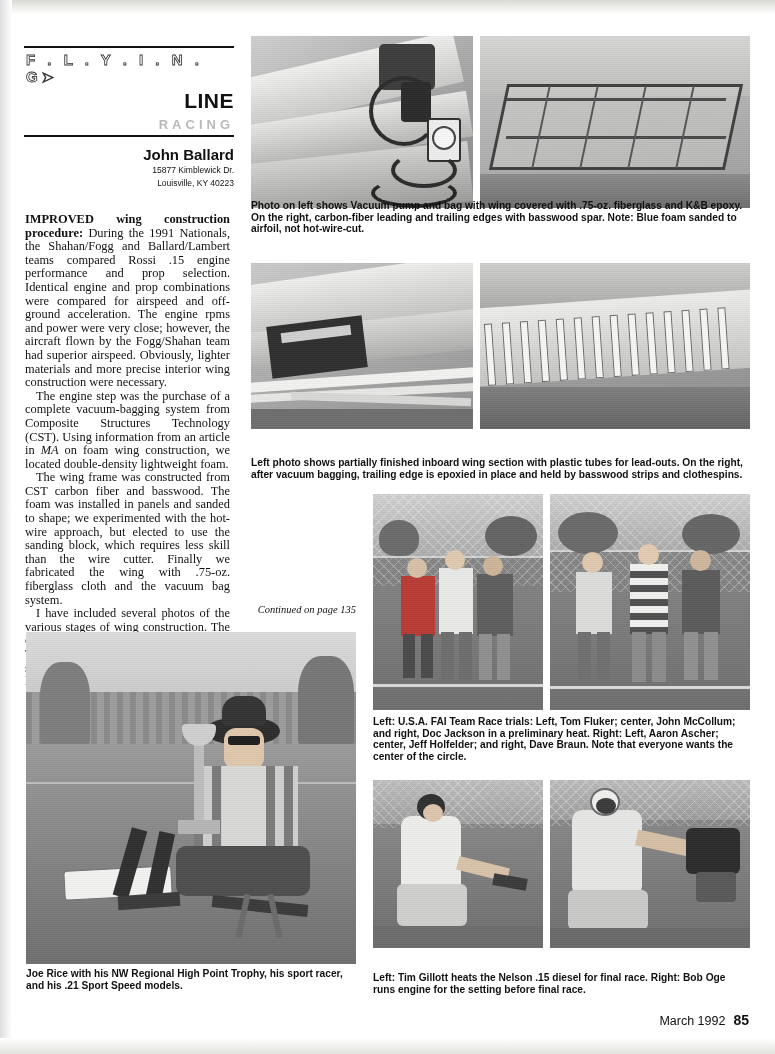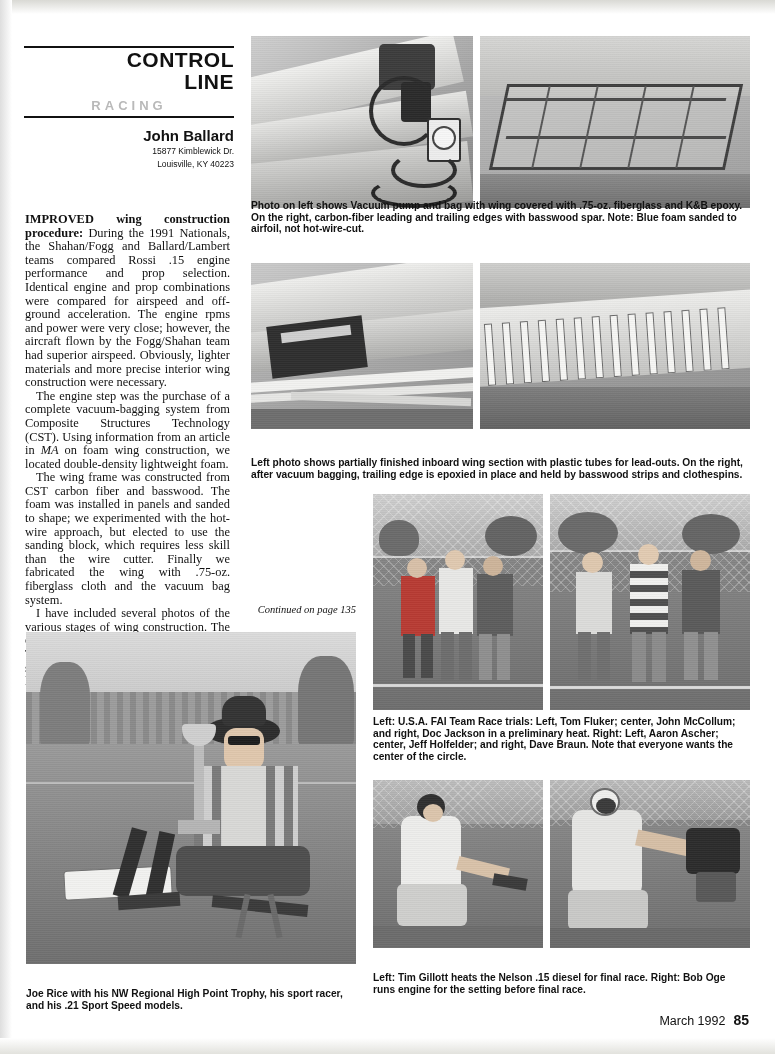--- a/index.html
+++ b/index.html
@@ -38,21 +38,21 @@
   }
   .flying-word .arrow { letter-spacing:0; font-size:14px; }
   .control-line {
     font-family:"Liberation Sans", sans-serif;
     font-weight:bold; font-size:21px; line-height:20px;
     text-align:right; letter-spacing:0.5px; margin-top:2px;
   }
   .racing-word {
     font-family:"Liberation Sans", sans-serif;
     font-weight:bold; font-size:13px; letter-spacing:4px;
-    color:#b9b9b9; text-align:center; margin-top:6px; margin-bottom:3px;
+    color:#b9b9b9; text-align:right; margin-top:6px; margin-bottom:3px;
   }
   .author {
     font-family:"Liberation Sans", sans-serif;
     font-weight:bold; font-size:15px; text-align:right; margin-top:9px;
   }
   .addr {
     font-family:"Liberation Sans", sans-serif;
     font-size:8.5px; text-align:right; line-height:11px; margin-top:2px;
   }
 
@@ -107,21 +107,23 @@
 </head>
 <body>
 
 <div class="page">
   <div class="scan-edge-top"></div>
   <div class="scan-edge-left"></div>
   <div class="scan-edge-bottom"></div>
 
   <div class="masthead">
     <div class="rule"></div>
-    <div class="control-line">CONTROL</div>
+    <div class="flying-word">
+      <span>F . L . Y . I . N . G</span><span class="arrow">➤</span>
+    </div>
     <div class="control-line">LINE</div>
     <div class="racing-word">RACING</div>
     <div class="rule"></div>
     <div class="author">John Ballard</div>
     <div class="addr">15877 Kimblewick Dr.</div>
     <div class="addr">Louisville, KY 40223</div>
   </div>
 
   <div class="bodycol">
     <p class="first"><b>IMPROVED wing construction procedure:</b><span> During the 1991 Nationals, the Shahan/Fogg and Ballard/Lambert teams compared Rossi .15 engine performance and prop selection. Identical engine and prop combinations were compared for airspeed and off-ground acceleration. The engine rpms and power were very close; however, the aircraft flown by the Fogg/Shahan team had superior airspeed. Obviously, lighter materials and more precise interior wing construction were necessary.</span></p>
@@ -301,21 +303,21 @@
       <div style="position:absolute;left:126px;top:200px;width:16px;height:70px;background:#2f2f2f;transform:rotate(12deg);"></div>
       <div style="position:absolute;left:92px;top:262px;width:62px;height:14px;background:#3a3a3a;transform:rotate(-4deg);"></div>
       <div style="position:absolute;left:186px;top:268px;width:96px;height:12px;background:#3a3a3a;transform:rotate(6deg);"></div>
 
       <div style="position:absolute;left:214px;top:262px;width:6px;height:44px;background:#6a6a6a;transform:rotate(12deg);"></div>
       <div style="position:absolute;left:246px;top:262px;width:6px;height:44px;background:#6a6a6a;transform:rotate(-12deg);"></div>
       <div class="grain"></div>
     </div>
   </div>
 
-  <div class="cap" style="left:26px; top:988px; width:330px;">Joe Rice with his NW Regional High Point Trophy, his sport racer, and his .21 Sport Speed models.</div>
+  <div class="cap" style="left:26px; top:968px; width:330px;">Joe Rice with his NW Regional High Point Trophy, his sport racer, and his .21 Sport Speed models.</div>
 
   <div class="photo" style="left:373px; top:780px; width:170px; height:168px;">
     <div class="ph-in court">
       <div style="position:absolute;left:0;top:0;width:170px;height:44px;background:linear-gradient(180deg,#bdbdbd,#9d9d9d);"></div>
       <div class="fence" style="top:0;height:48px;"></div>
 
       <div style="position:absolute;left:28px;top:36px;width:60px;height:76px;background:#ededeb;border-radius:10px 10px 4px 4px;"></div>
       <div style="position:absolute;left:44px;top:14px;width:28px;height:26px;border-radius:50%;background:#2f2f2f;"></div>
       <div style="position:absolute;left:50px;top:24px;width:20px;height:18px;border-radius:50%;background:#dcc5ac;"></div>
       <div style="position:absolute;left:24px;top:104px;width:70px;height:42px;background:#cfcfcd;border-radius:6px;"></div>

